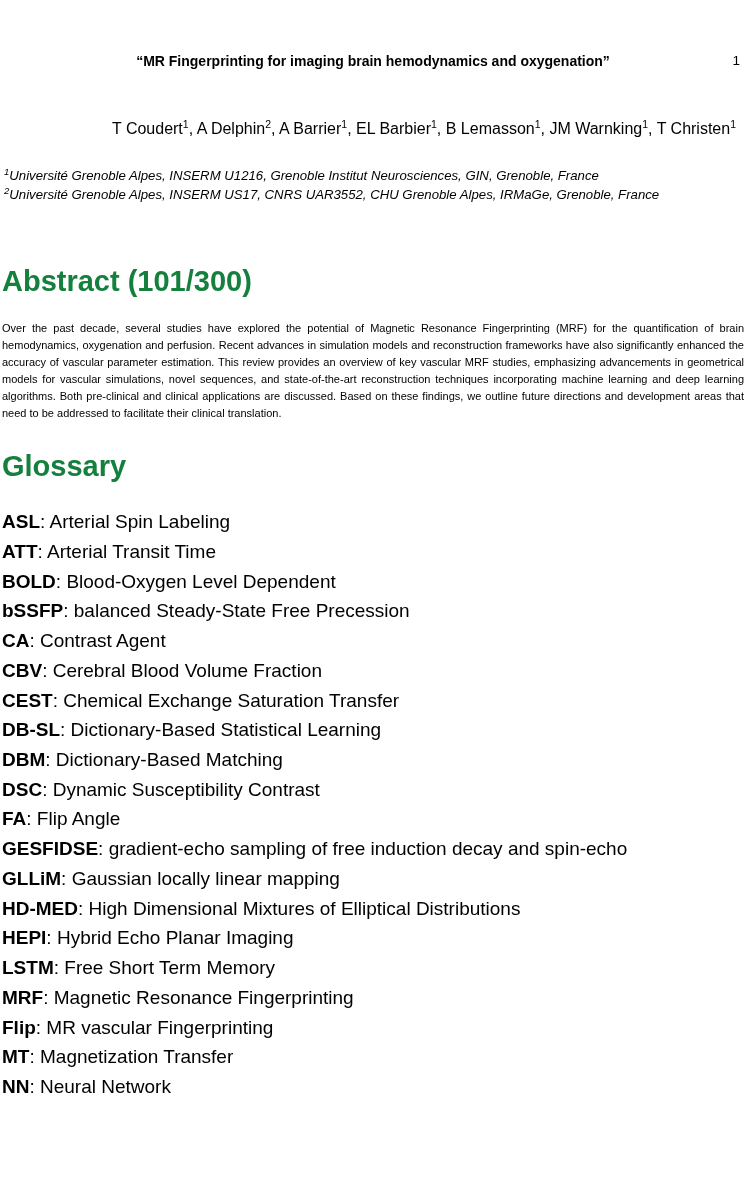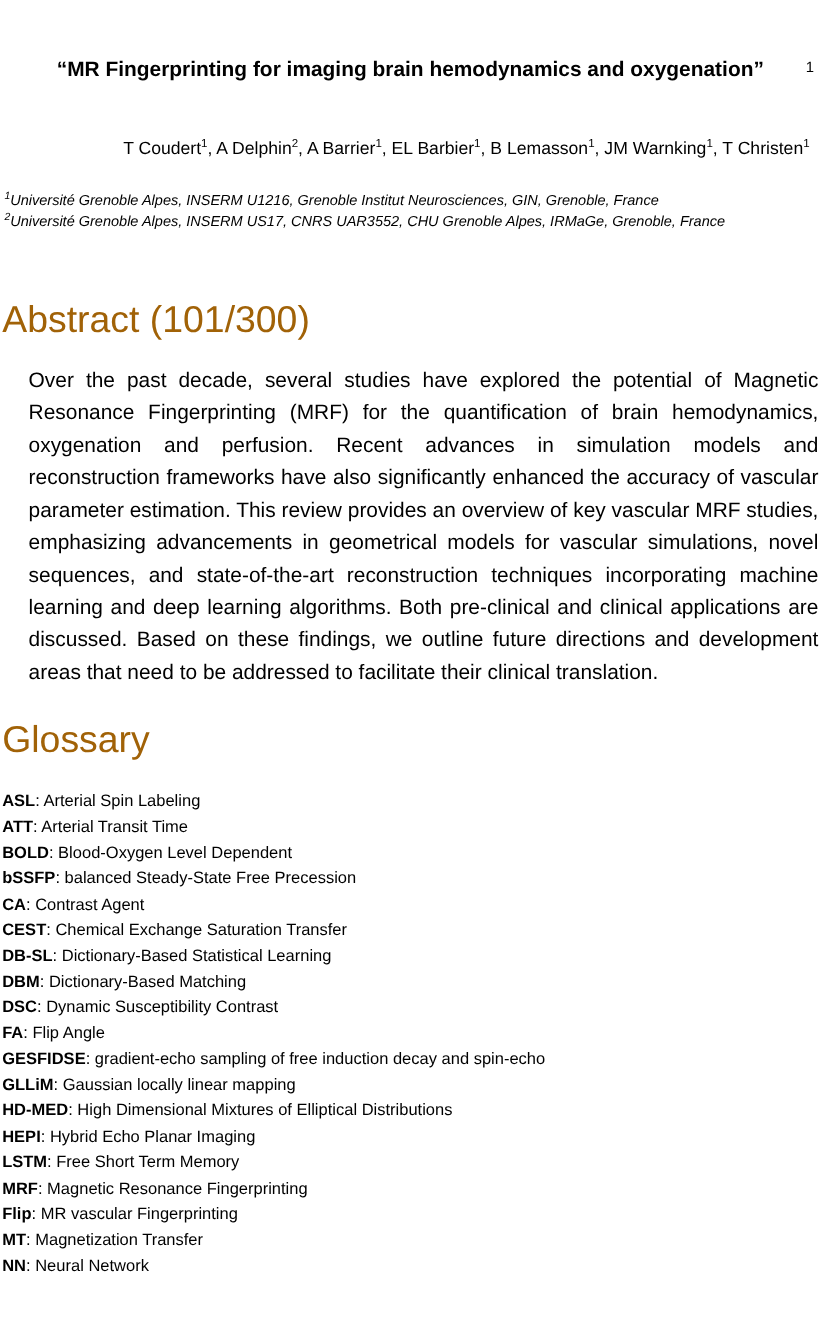--- a/index.html
+++ b/index.html
@@ -27,21 +27,21 @@
     top: 2px;
     right: 6px;
     font-size: 13.5px;
     line-height: 1;
   }
   .content {
     padding: 0 2px 0 2px;
   }
   .title {
     text-align: center;
-    font-size: 19px;
+    font-size: 14px;
     font-weight: bold;
     margin: 52px 18px 0 18px;
     line-height: 1.3;
   }
   .authors {
     text-align: right;
     font-size: 16px;
     margin: 48px 8px 12px 8px;
     line-height: 1.35;
   }
@@ -60,41 +60,40 @@
   .affiliations sup {
     font-size: 9.5px;
     vertical-align: super;
     line-height: 0;
     font-style: italic;
   }
   .aff-line {
     display: block;
   }
   h1.section {
-    color: #a16207;
-    font-size: 34px;
-    font-weight: normal;
+    color: #15803d;
+    font-size: 29px;
+    font-weight: bold;
     margin: 62px 0 0 0;
     line-height: 1.1;
   }
   h1.section.glossary {
     margin-top: 29px;
   }
   .abstract-body {
-    font-size: 19px;
+    font-size: 11px;
     line-height: 1.55;
     text-align: justify;
     margin-top: 22px;
-    margin-left: 24px;
   }
   .glossary-list {
     margin-top: 24px;
   }
   .glossary-item {
-    font-size: 15px;
+    font-size: 19px;
     line-height: 1.565;
     white-space: nowrap;
   }
   .glossary-item .term {
     font-weight: bold;
   }
 </style>
 </head>
 <body>
 
@@ -118,20 +117,21 @@
     <div class="abstract-body">Over the past decade, several studies have explored the potential of Magnetic Resonance Fingerprinting (MRF) for the quantification of brain hemodynamics, oxygenation and perfusion. Recent advances in simulation models and reconstruction frameworks have also significantly enhanced the accuracy of vascular parameter estimation. This review provides an overview of key vascular MRF studies, emphasizing advancements in geometrical models for vascular simulations, novel sequences, and state-of-the-art reconstruction techniques incorporating machine learning and deep learning algorithms. Both pre-clinical and clinical applications are discussed. Based on these findings, we outline future directions and development areas that need to be addressed to facilitate their clinical translation.</div>
 
     <h1 class="section glossary">Glossary</h1>
 
     <div class="glossary-list">
         <div class="glossary-item"><span class="term">ASL</span><span>: Arterial Spin Labeling</span></div>
         <div class="glossary-item"><span class="term">ATT</span><span>: Arterial Transit Time</span></div>
         <div class="glossary-item"><span class="term">BOLD</span><span>: Blood-Oxygen Level Dependent</span></div>
         <div class="glossary-item"><span class="term">bSSFP</span><span>: balanced Steady-State Free Precession</span></div>
         <div class="glossary-item"><span class="term">CA</span><span>: Contrast Agent</span></div>
+        <div class="glossary-item"><span class="term">CBV</span><span>: Cerebral Blood Volume Fraction</span></div>
         <div class="glossary-item"><span class="term">CEST</span><span>: Chemical Exchange Saturation Transfer</span></div>
         <div class="glossary-item"><span class="term">DB-SL</span><span>: Dictionary-Based Statistical Learning</span></div>
         <div class="glossary-item"><span class="term">DBM</span><span>: Dictionary-Based Matching</span></div>
         <div class="glossary-item"><span class="term">DSC</span><span>: Dynamic Susceptibility Contrast</span></div>
         <div class="glossary-item"><span class="term">FA</span><span>: Flip Angle</span></div>
         <div class="glossary-item"><span class="term">GESFIDSE</span><span>: gradient-echo sampling of free induction decay and spin-echo</span></div>
         <div class="glossary-item"><span class="term">GLLiM</span><span>: Gaussian locally linear mapping</span></div>
         <div class="glossary-item"><span class="term">HD-MED</span><span>: High Dimensional Mixtures of Elliptical Distributions</span></div>
         <div class="glossary-item"><span class="term">HEPI</span><span>: Hybrid Echo Planar Imaging</span></div>
         <div class="glossary-item"><span class="term">LSTM</span><span>: Free Short Term Memory</span></div>

